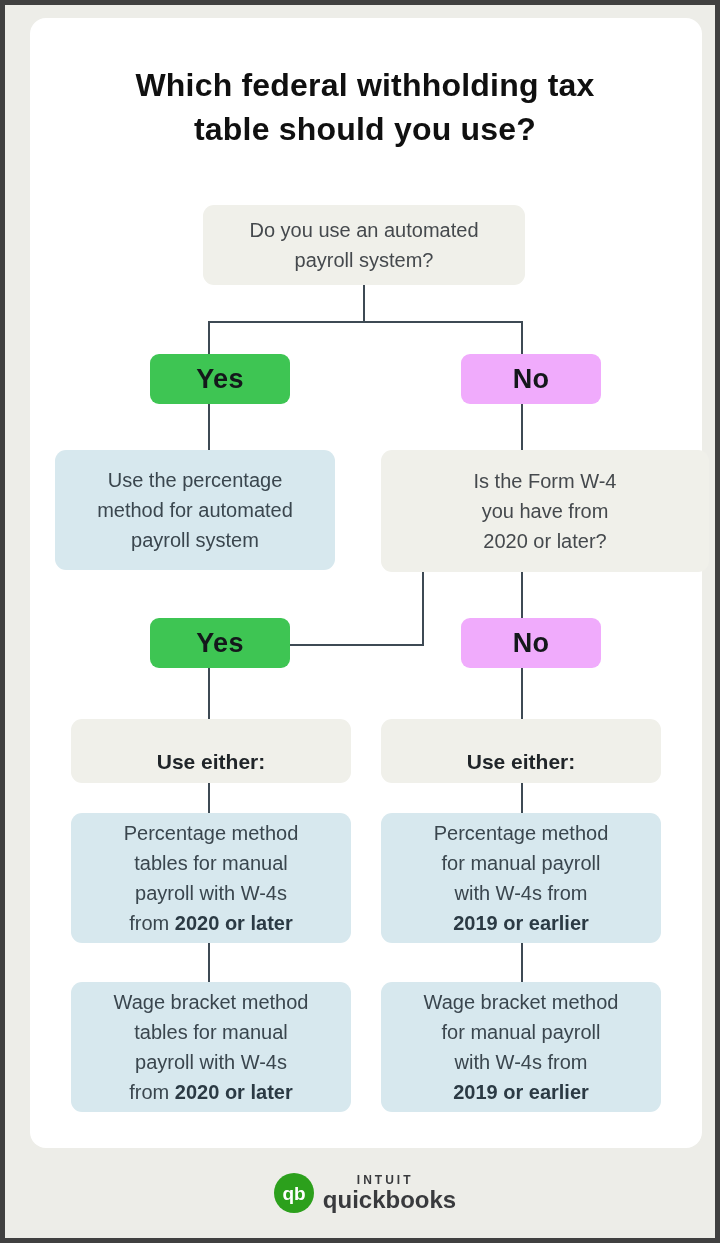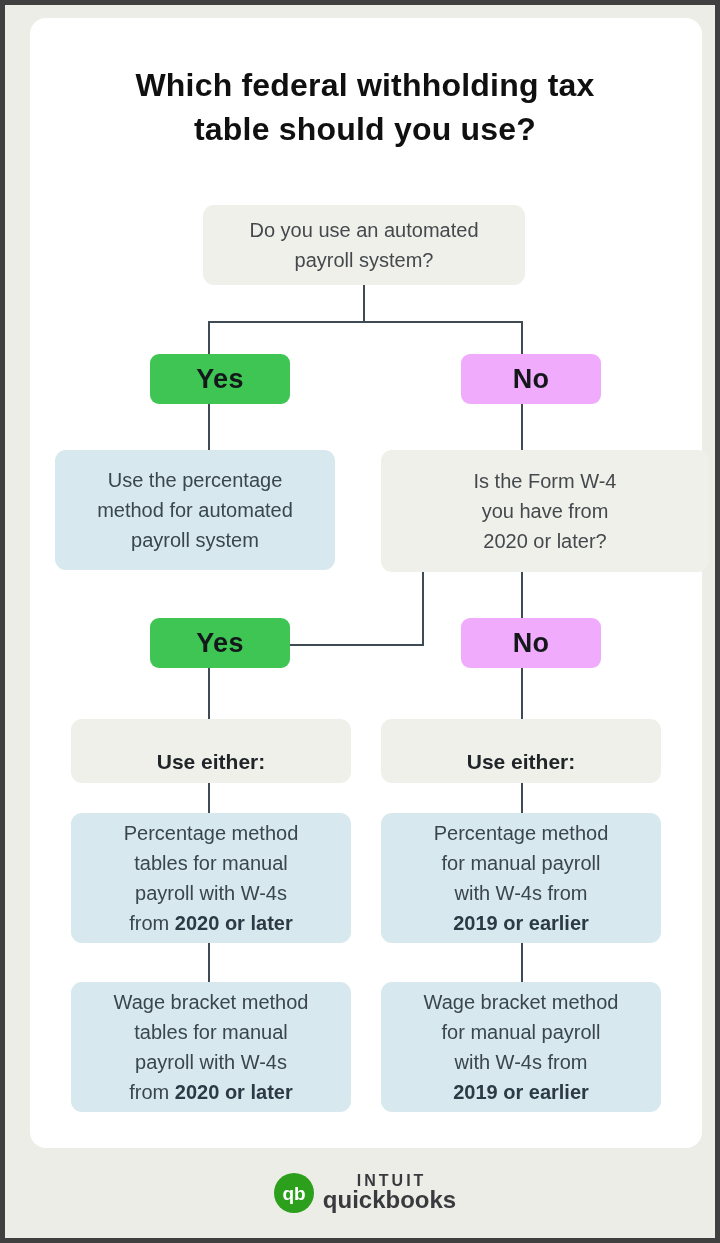--- a/index.html
+++ b/index.html
@@ -34,21 +34,21 @@
   .answer.yes { background:#3EC553; }
   .answer.no  { background:#f0abfc; }
   .use-either { font-weight:bold; font-size:21px; color:#202529;margin-top:21px; }
   .conn { position:absolute; background:#3E4A54; }
   .footer-logo {
     position:absolute; left:0; top:1168px; width:720px;
     display:flex; justify-content:center; align-items:center; gap:9px;
   }
   .qb-badge { width:40px; height:40px; display:block; }
   .brand-text { display:flex; flex-direction:column; align-items:flex-start; color:#393A3D; }
-  .brand-top { font-size:16px; font-weight:bold; letter-spacing:3px; line-height:13px;padding-left:34px; }
+  .brand-top { font-size:12px; font-weight:bold; letter-spacing:3px; line-height:13px;padding-left:34px; }
   .brand-bottom { font-size:24px; font-weight:bold; line-height:26px; letter-spacing:0px; }
 </style>
 </head>
 <body>
 
 <div class="page">
   <div class="card"></div>
 
   <div class="title">
     <span class="ln" style="display:block;">Which federal withholding tax</span>

